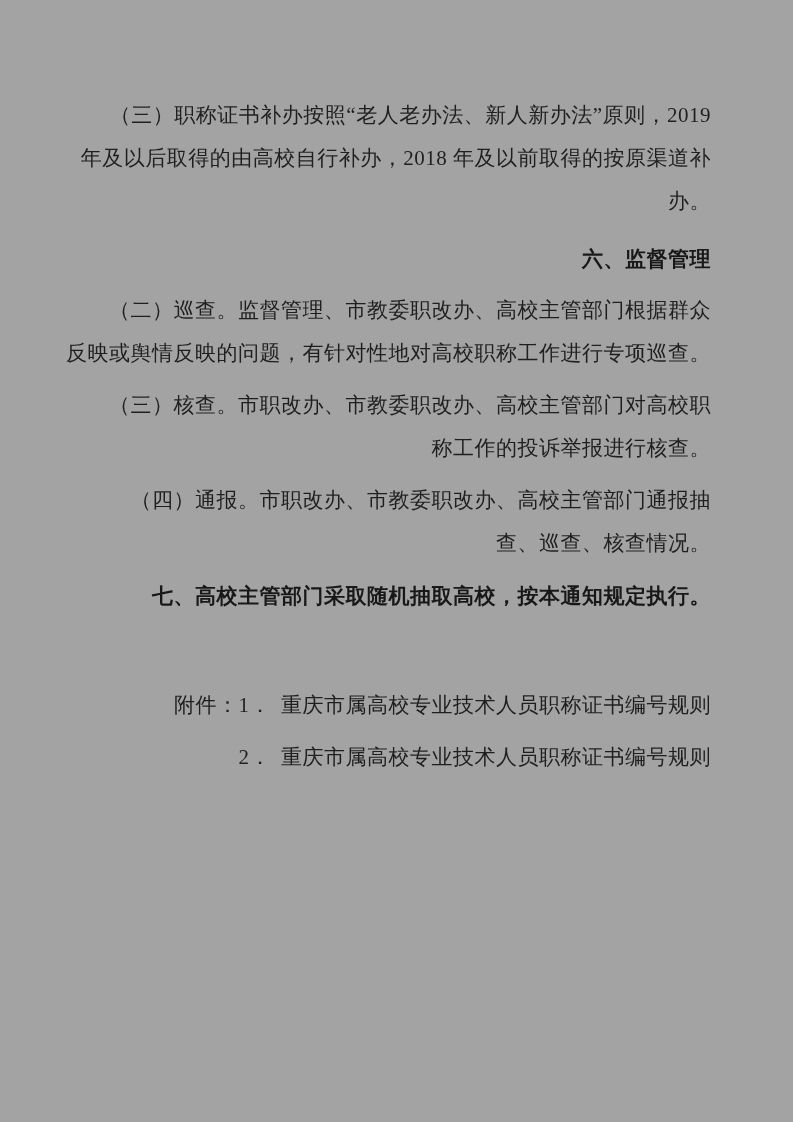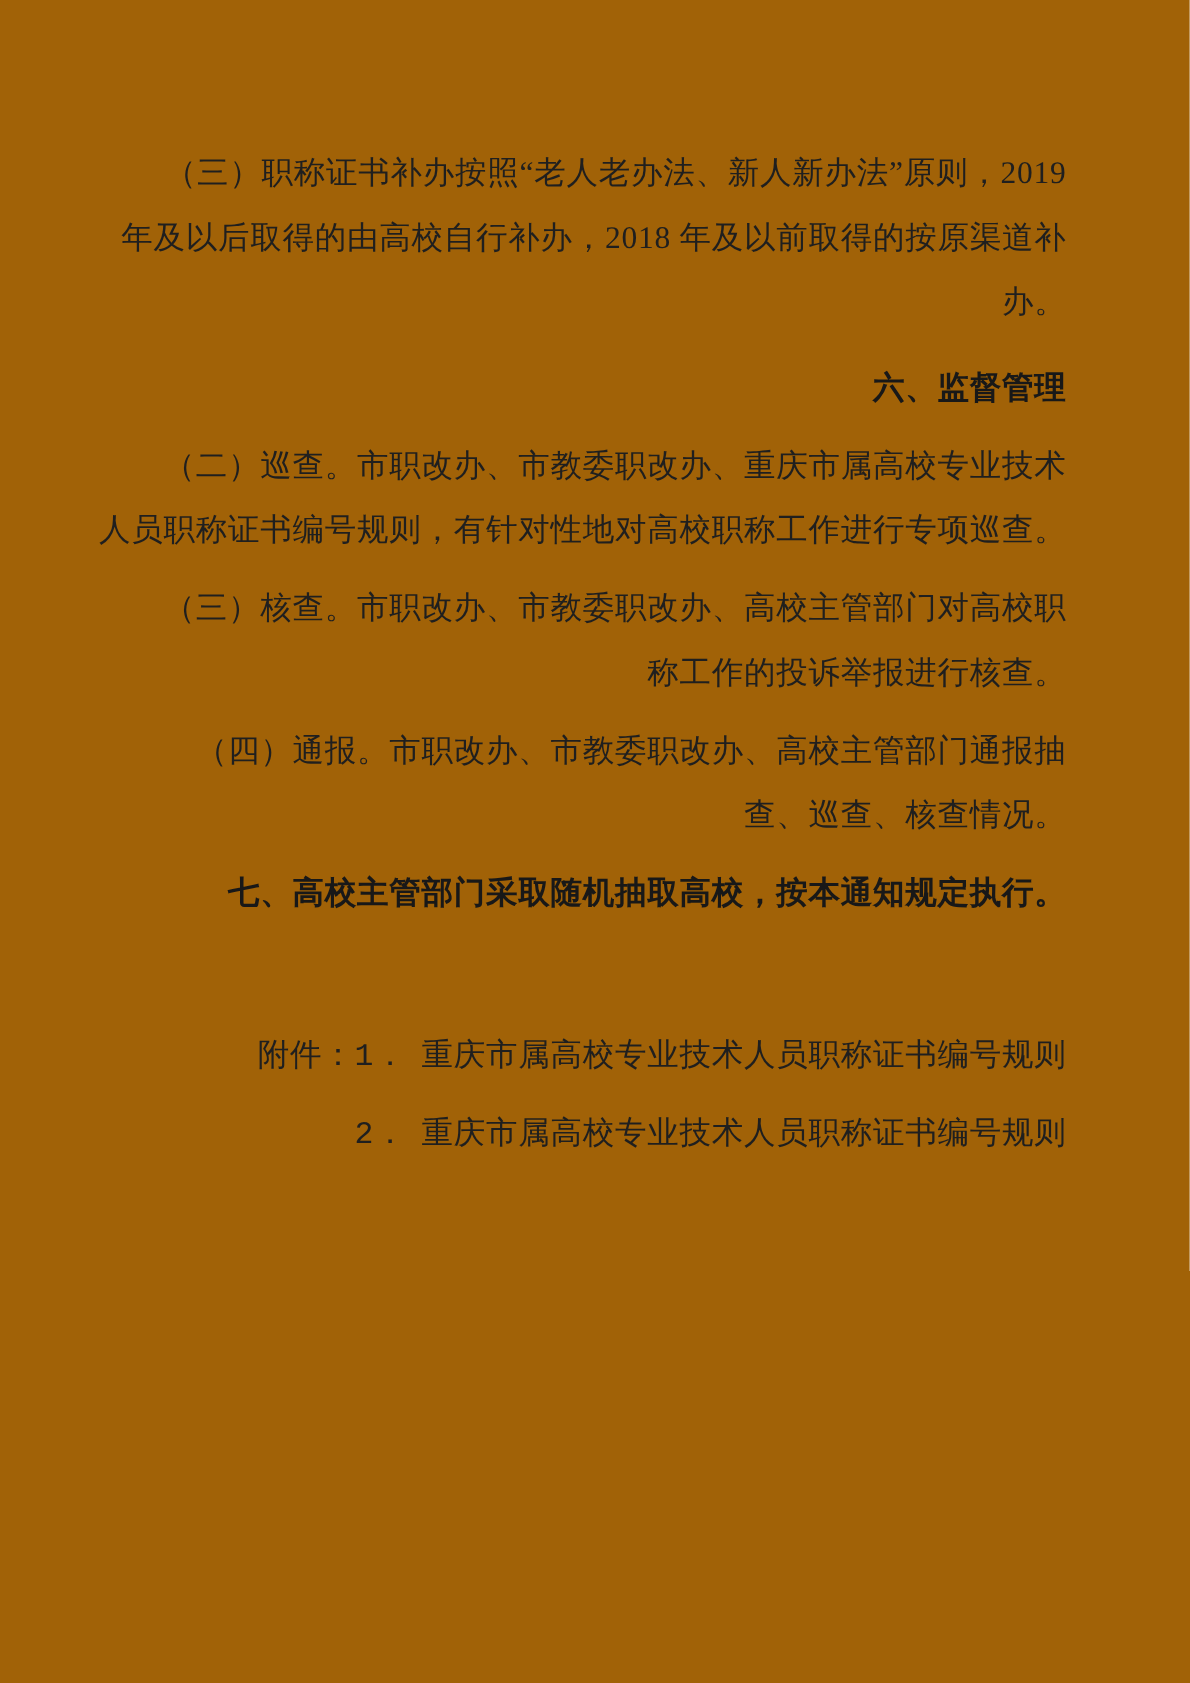--- a/index.html
+++ b/index.html
@@ -13,21 +13,21 @@
     position: relative;
     overflow: hidden;
     font-family: "Liberation Serif", "DejaVu Serif", serif;
     color: #1f1f1f;
   }
   .page {
     box-sizing: border-box;
     width: 793px;
     height: 1122px;
     padding: 94px 82px 17px 63px;
-    background: #a16207;
+    background: #a3a3a3;
   }
   .page p {
     margin: 0 0 9px 0;
     font-size: 21px;
     line-height: 43px;
     letter-spacing: 0.5px;
     text-align: right;
   }
   .body-para {
     text-align: justify;
@@ -38,21 +38,20 @@
     margin-bottom: 14px;
   }
   .heading {
     font-family: "Liberation Sans", "DejaVu Sans", sans-serif;
     font-weight: 700;
     color: #181818;
     text-indent: 2em;
   }
   .attachments {
     margin-top: 67px;
-    font-family: Liberation Mono, monospace;
   }
   .att-line-1 {
     padding-left: 52px;
   }
   .att-line-2 {
     padding-left: 84px;
     margin-top: 12px;
   }
   .att-num {
     display: inline-block;
@@ -62,21 +61,21 @@
 </head>
 <body>
 
 <div class="page">
 
   <p class="body-para first-para">（三）职称证书补办按照“老人老办法、新人新办法”原则，2019 年及以后取得的由高校自行补办，2018 年及以前取得的按原渠道补办。</p>
 
   <p class="heading">六、监督管理</p>
 
 
-  <p class="body-para">（二）巡查。市职改办、市教委职改办、重庆市属高校专业技术人员职称证书编号规则，有针对性地对高校职称工作进行专项巡查。</p>
+  <p class="body-para">（二）巡查。监督管理、市教委职改办、高校主管部门根据群众反映或舆情反映的问题，有针对性地对高校职称工作进行专项巡查。</p>
 
   <p class="body-para">（三）核查。市职改办、市教委职改办、高校主管部门对高校职称工作的投诉举报进行核查。</p>
 
   <p class="body-para">（四）通报。市职改办、市教委职改办、高校主管部门通报抽查、巡查、核查情况。</p>
 
   <p class="heading">七、高校主管部门采取随机抽取高校，按本通知规定执行。</p>
 
   <div class="attachments">
     <p class="att-line-1"><span>附件：</span><span class="att-num">1．</span><span>重庆市属高校专业技术人员职称证书编号规则</span></p>
     <p class="att-line-2"><span class="att-num">2．</span><span>重庆市属高校专业技术人员职称证书编号规则</span></p>

